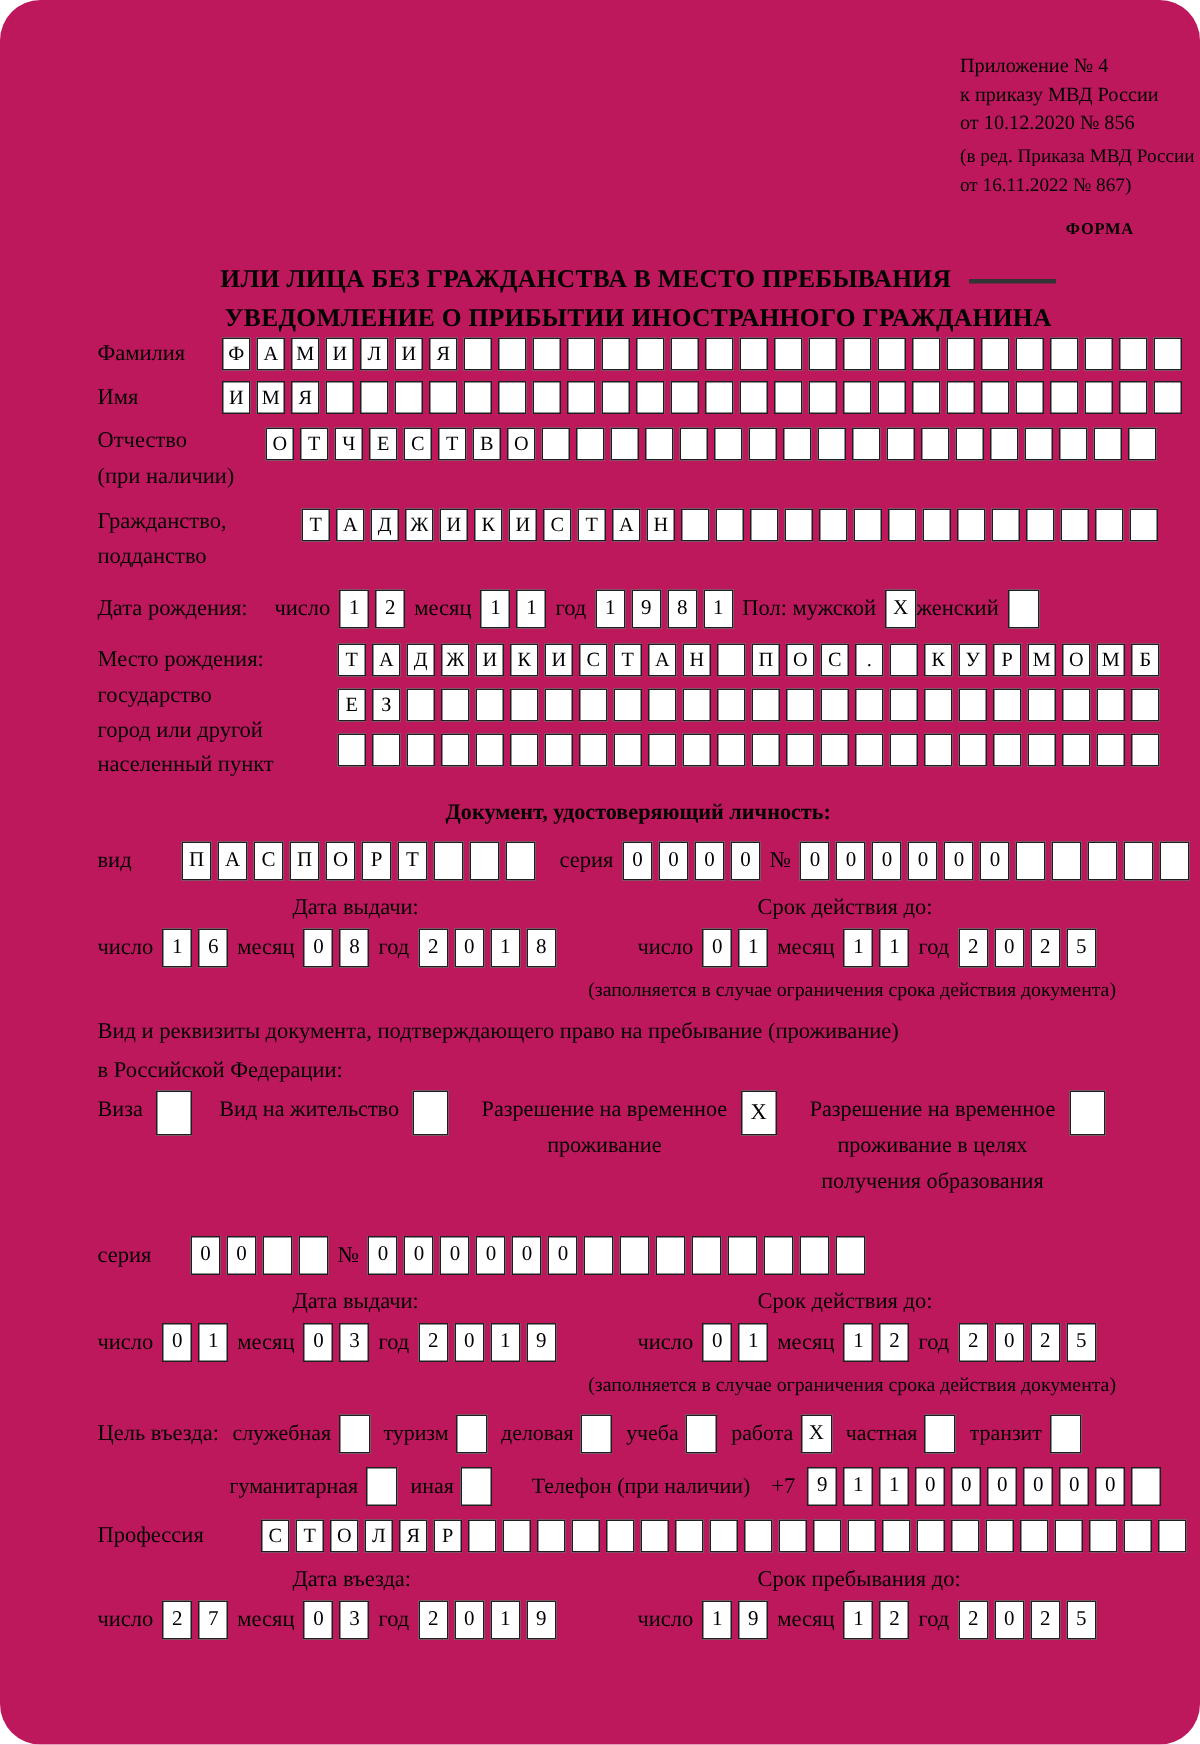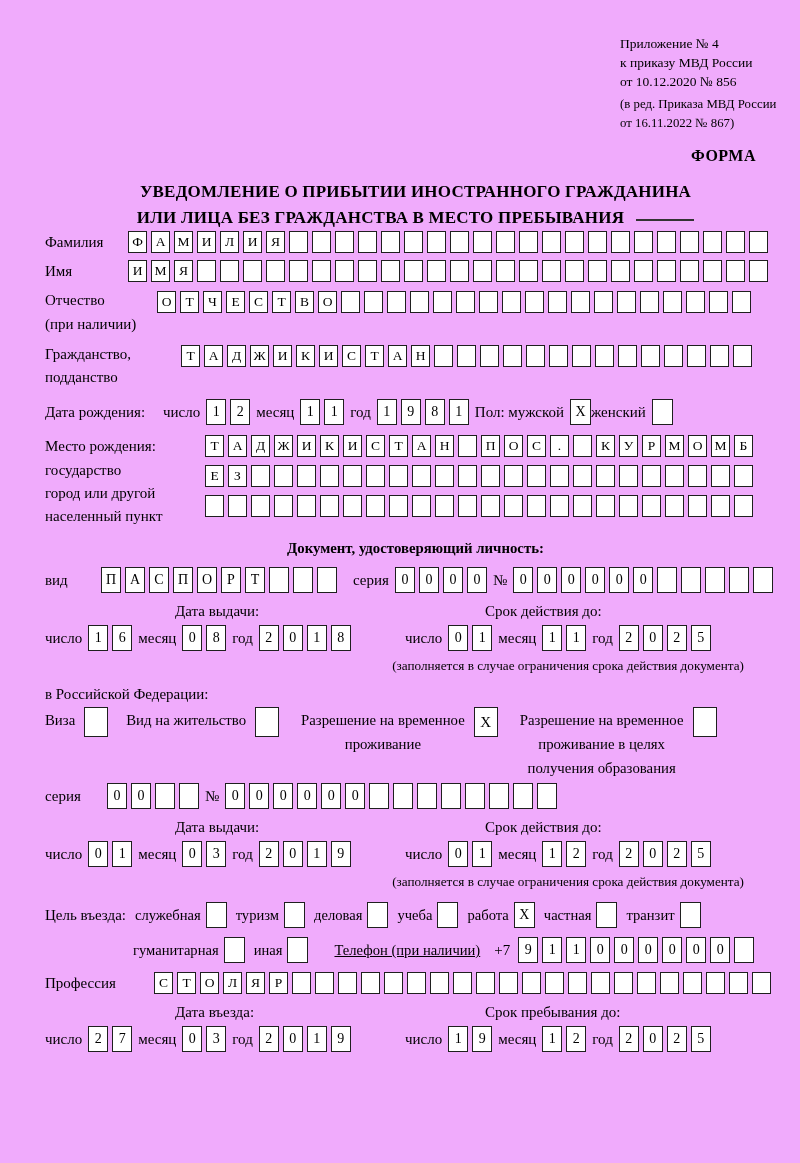--- a/index.html
+++ b/index.html
@@ -1,25 +1,25 @@
 <!DOCTYPE html>
 <html><head>
 <meta charset="utf-8">
 <style>
   html,body{margin:0;padding:0;background:#fff;}
   .page{
     position:relative;width:800px;height:1163px;box-sizing:border-box;
-    padding:34px 14px 0 45px;background:#f0abfc;color:#000;
-    font-family:"Liberation Serif","DejaVu Serif",serif;overflow:hidden;
+    padding:34px 14px 0 65px;background:#be185d;color:#000;
+    font-family:"Liberation Serif","DejaVu Serif",serif;overflow:hidden;border-radius:27px;
   }
   
   .hdr{margin-left:575px;width:212px;font-size:13.5px;line-height:1.42;}
   .hdr .sm{font-size:12.8px;}
   .hdr .gap-top{margin-top:4px;}
-  .forma{text-align:right;padding-right:30px;font-weight:bold;font-size:16px;margin-top:15px;letter-spacing:.5px;}
+  .forma{text-align:right;padding-right:30px;font-weight:bold;font-size:11px;margin-top:15px;letter-spacing:.5px;}
   
   .title{text-align:center;font-weight:bold;font-size:17px;margin-top:14px;line-height:1.55;letter-spacing:.2px;}
   .title-underline{display:inline-block;width:58px;height:2.5px;background:#333;margin-left:12px;vertical-align:2px;}
   .sec1{font-weight:bold;font-size:15px;margin-top:26px;margin-bottom:24px;letter-spacing:.2px;white-space:nowrap;}
   
   .row{display:flex;align-items:center;flex-wrap:nowrap;margin-bottom:7px;}
   .row.top{align-items:flex-start;}
   .lbl{font-size:15px;flex:none;line-height:1.35;}
   .lbl-multi{font-size:15px;flex:none;line-height:1.55;white-space:pre-line;}
   .w83{width:83px;} .w112{width:112px;} .w136{width:136px;} .w160{width:160px;} .w56{width:56px;} .w109{width:109px;}
@@ -39,49 +39,49 @@
   
   .dh{position:relative;height:20px;font-size:15px;margin-top:10px;margin-bottom:2px;}
   .dh .dh-l{position:absolute;left:130px;}
   .dh .dh-r{position:absolute;left:440px;}
   .dgroup{display:inline-flex;align-items:center;flex:none;}
   .dgroup.left{width:360px;}
   
   .note-r{text-align:right;padding-right:42px;font-size:13.2px;margin:3px 0 12px;}
   
   .resline{font-size:15px;margin-bottom:9px;}
-  .opts{align-items:flex-start;margin-top:4px;margin-bottom:3px;}
+  .opts{align-items:flex-start;margin-top:4px;margin-bottom:24px;}
   .opt{display:inline-flex;align-items:flex-start;flex:none;}
   .opt .olbl{font-size:14.8px;white-space:pre-line;text-align:center;line-height:1.6;margin-right:9px;margin-top:2px;}
   .popt{display:inline-flex;align-items:center;flex:none;margin-left:9px;}
   .popt .plbl{font-size:14.6px;margin-right:5px;}
   .heading-c{text-align:center;font-weight:bold;font-size:14.8px;margin:12px 0 10px;}
   .indent90{margin-left:88px;}
-  .phone-label{font-size:14.6px;margin-left:26px;margin-right:14px;text-decoration:underline;}
+  .phone-label{font-size:14.6px;margin-left:26px;margin-right:14px;}
   .phone-prefix{font-size:15px;margin-right:8px;}
 </style>
 </head>
 <body>
 
 <div class="page">
 
   <div class="hdr">
     <div>Приложение № 4</div>
     <div>к приказу МВД России</div>
     <div>от 10.12.2020 № 856</div>
     <div class="sm gap-top">(в ред. Приказа МВД России</div>
     <div class="sm">от 16.11.2022 № 867)</div>
   </div>
   <div class="forma">ФОРМА</div>
 
   <div class="title">
-    <div>УВЕДОМЛЕНИЕ О ПРИБЫТИИ ИНОСТРАННОГО ГРАЖДАНИНА</div>
     <div>
       <span>ИЛИ ЛИЦА БЕЗ ГРАЖДАНСТВА В МЕСТО ПРЕБЫВАНИЯ</span><span class="title-underline"></span>
     </div>
+    <div>УВЕДОМЛЕНИЕ О ПРИБЫТИИ ИНОСТРАННОГО ГРАЖДАНИНА</div>
   </div>
 
 
   <div class="row">
     <span class="lbl w83">Фамилия</span>
     <span class="cellrow">
         <span class="cell">Ф</span>
         <span class="cell">А</span>
         <span class="cell">М</span>
         <span class="cell">И</span>
@@ -405,20 +405,21 @@
       <span class="cellrow sz-lg">
           <span class="cell">2</span>
           <span class="cell">0</span>
           <span class="cell">2</span>
           <span class="cell">5</span>
         </span>
     </span>
   </div>
   <div class="note-r">(заполняется в случае ограничения срока действия документа)</div>
 
+  <div class="resline">Вид и реквизиты документа, подтверждающего право на пребывание (проживание)</div>
   <div class="resline" style="margin-bottom:4px">в Российской Федерации:</div>
 
   <div class="row opts">
     <span class="opt">
       <span class="olbl">Виза</span>
       <span class="cellrow sz-cb">
           <span class="cell"></span>
         </span>
     </span>
     <span class="opt" style="margin-left:18px">

